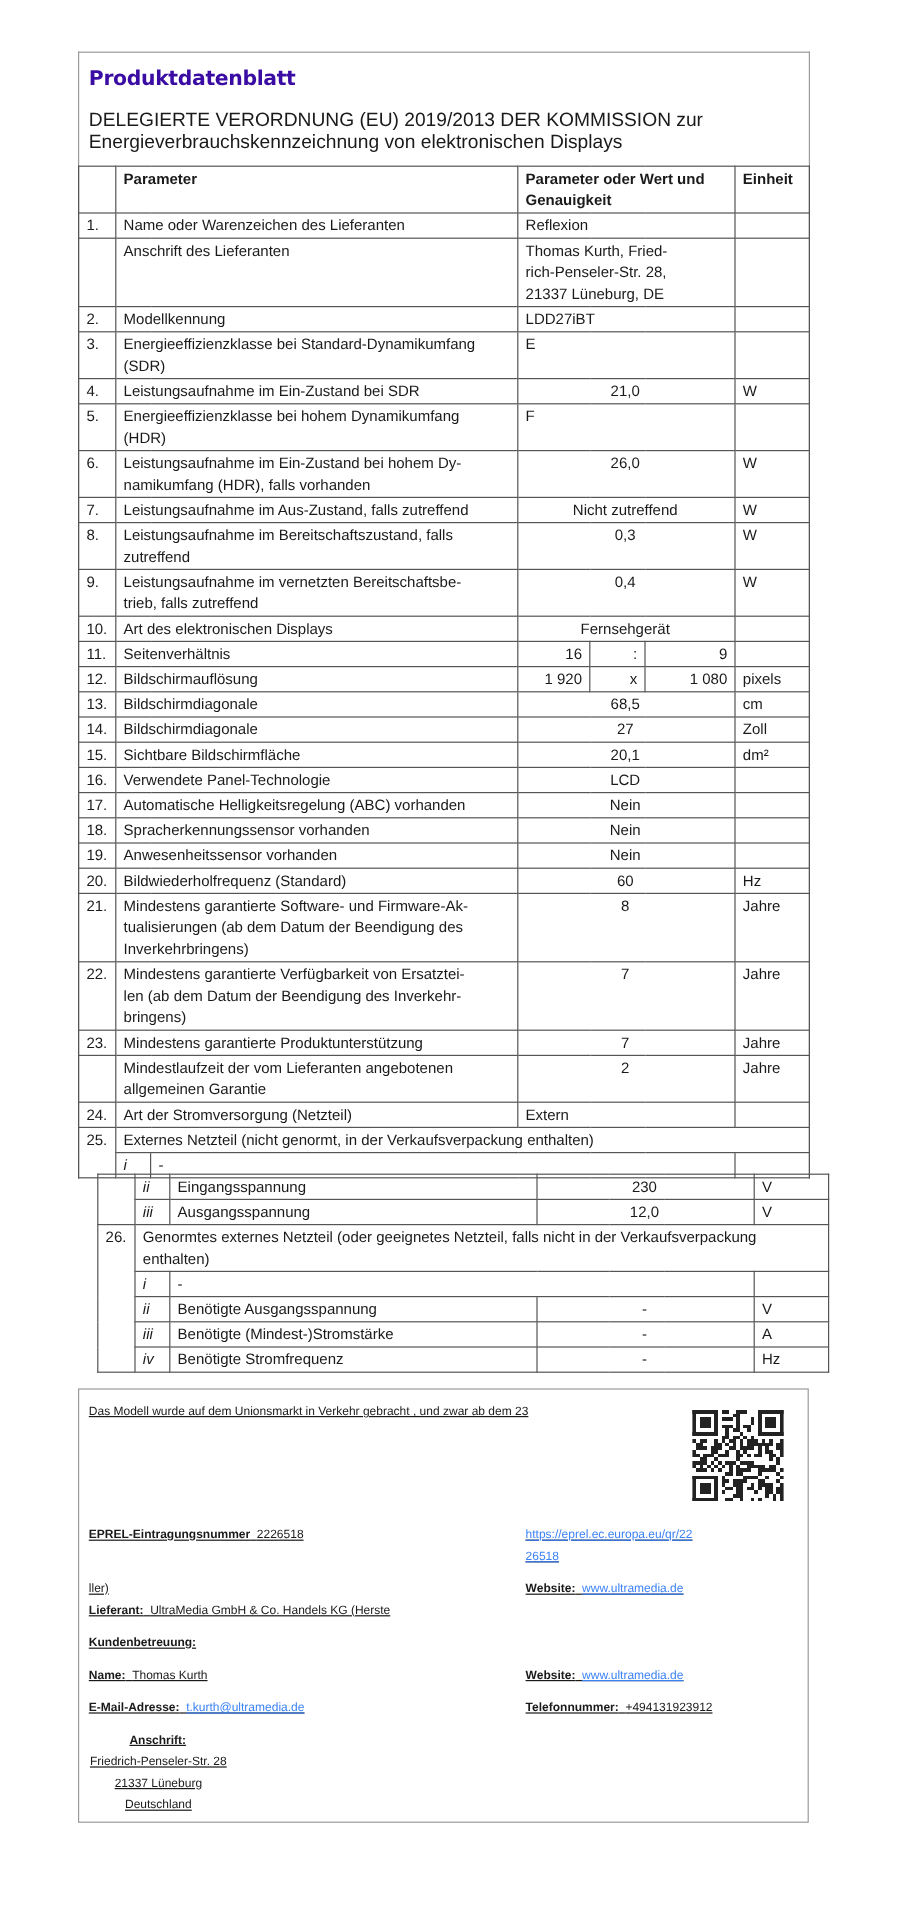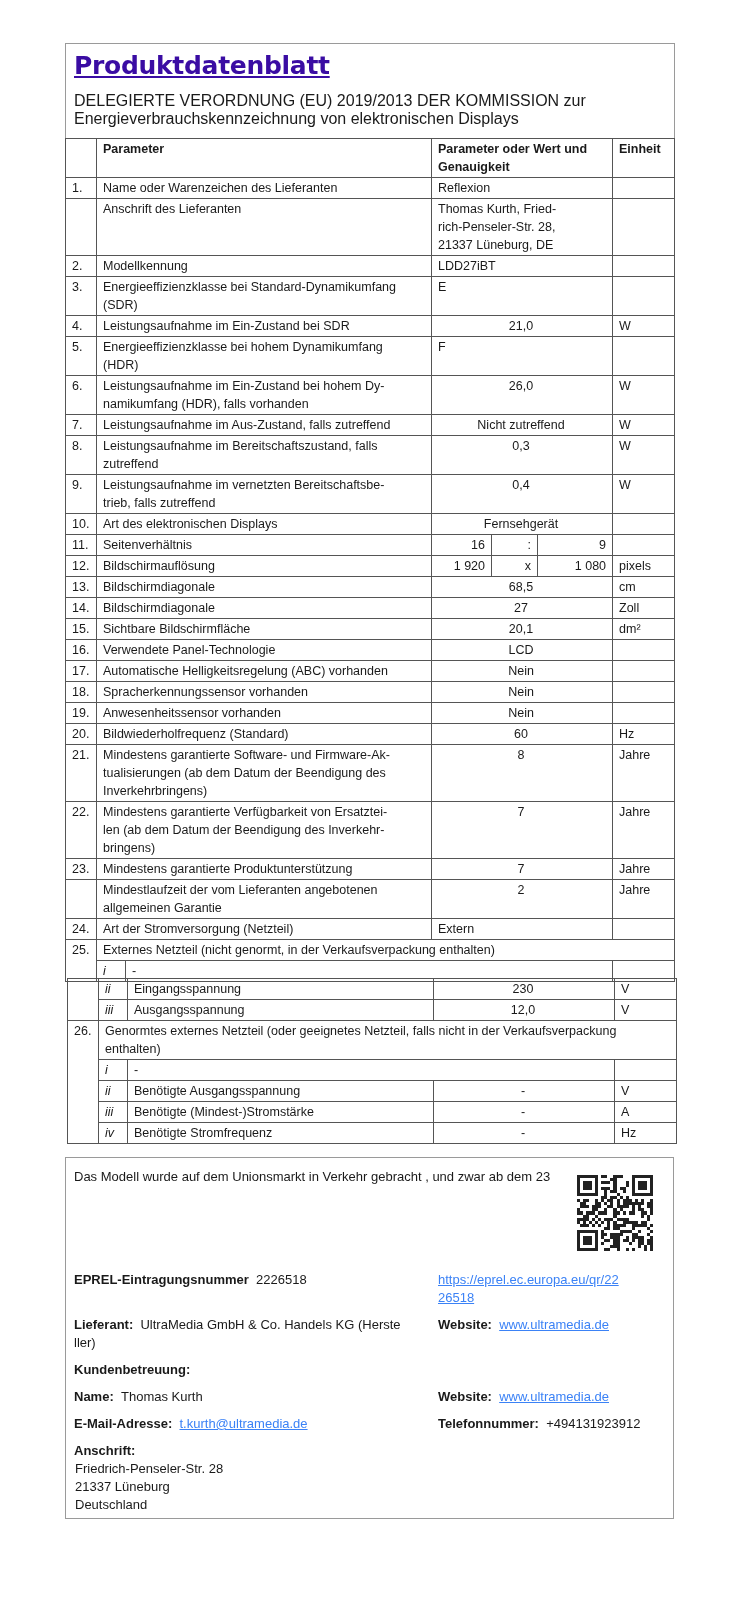--- a/index.html
+++ b/index.html
@@ -1,29 +1,29 @@
 <!DOCTYPE html>
 <html><head>
 <meta charset="utf-8">
 <style>
   html, body { margin: 0; padding: 0; background: #ffffff; }
   body { width: 754px; height: 1600px; position: relative; font-family: "Liberation Sans", sans-serif; color: #1a1a1a; font-size: 13px; }
   .sheet { position: absolute; left: 65px; top: 43px; width: 608px; border: 1px solid #9a9a9a; border-bottom: none; }
-  .title { font-family: "DejaVu Sans", sans-serif; font-weight: bold; font-size: 25px; color: #3a0ca3; padding: 4px 8px 0 8px; letter-spacing: -0.3px; line-height: 36px; text-decoration: underline; }
+  .title { font-family: "DejaVu Sans", sans-serif; font-weight: bold; font-size: 17px; color: #3a0ca3; padding: 4px 8px 0 8px; letter-spacing: -0.3px; line-height: 36px; }
   .subtitle { padding: 8px 8px 10px 8px; font-size: 16px; line-height: 18px; }
   table { border-collapse: collapse; width: 609px; margin-left: -1px; table-layout: fixed; }
   td { border: 1px solid #555; padding: 1px 6px; vertical-align: top; font-size: 12.5px; line-height: 18px; }
   td.num { padding-left: 6px; }
   td.val-r { text-align: center; padding-right: 8px; }
   td.val-c { text-align: right; }
   th { border: 1px solid #555; text-align: left; font-weight: bold; padding: 1px 6px; vertical-align: top; font-size: 12.5px; line-height: 18px; }
   td.roman { font-style: italic; padding-left: 6px; }
   .table2 { position: absolute; left: 65px; width: 608px; }
   .box { position: absolute; left: 65px; top: 1157px; width: 607px; height: 360px; border: 1px solid #9a9a9a; }
-  .box .line { position: absolute; font-size: 13px; line-height: 18px; white-space: nowrap; }
+  .box .line { position: absolute; font-size: 10px; line-height: 18px; white-space: nowrap; text-decoration: underline; }
   .box b { font-weight: bold; }
   .link { color: #3b82f6; text-decoration: underline; }
   .qr { position: absolute; left: 511px; top: 17px; width: 76px; height: 76px; }
 </style>
 </head>
 <body>
 
 <div class="sheet">
   <div class="title">Produktdatenblatt</div>
   <div class="subtitle">
@@ -251,21 +251,21 @@
     <tr>
       <td class="roman">i</td>
       <td colspan="4">-</td>
       <td></td>
     </tr>
   </tbody>
     </table>
 </div>
 
 <div class="table2" style="top:978px;">
-  <table style="width:609px;margin-left:2px;border-radius:22px;">
+  <table style="width:609px;margin-left:16px;border-radius:22px;">
     <colgroup>
       <col style="width:31px">
         <col style="width:29px">
         <col style="width:306px">
         <col style="width:60px">
         <col style="width:46px">
         <col style="width:75px">
         <col style="width:62px">
     </colgroup>
     <tbody>
@@ -557,32 +557,32 @@
       </g>
   </svg>
 
   <div class="line" style="left:8px;top:113px;"><b>EPREL-Eintragungsnummer</b>&nbsp;&nbsp;<span>2226518</span></div>
   <div class="line" style="left:372px;top:113px;">
     <div class="link">https://eprel.ec.europa.eu/qr/22</div>
     <div class="link">26518</div>
   </div>
 
   <div class="line" style="left:8px;top:158px;">
+    <div>ller)</div>
     <div><b>Lieferant:</b>&nbsp;&nbsp;<span>UltraMedia GmbH &amp; Co. Handels KG (Herste</span></div>
-    <div>ller)</div>
   </div>
   <div class="line" style="left:372px;top:158px;"><b>Website:</b>&nbsp;&nbsp;<span class="link">www.ultramedia.de</span></div>
 
   <div class="line" style="left:8px;top:203px;"><b>Kundenbetreuung:</b></div>
 
   <div class="line" style="left:8px;top:230px;"><b>Name:</b>&nbsp;&nbsp;<span>Thomas Kurth</span></div>
   <div class="line" style="left:372px;top:230px;"><b>Website:</b>&nbsp;&nbsp;<span class="link">www.ultramedia.de</span></div>
 
   <div class="line" style="left:8px;top:257px;"><b>E-Mail-Adresse:</b>&nbsp;&nbsp;<span class="link">t.kurth@ultramedia.de</span></div>
   <div class="line" style="left:372px;top:257px;text-align:center;"><b>Telefonnummer:</b>&nbsp;&nbsp;<span>+494131923912</span></div>
 
-  <div class="line" style="left:8px;top:284px;">
+  <div class="line" style="left:8px;top:284px;text-align:center;">
     <b>Anschrift:</b>
     <div style="padding-left:1px">Friedrich-Penseler-Str.  28</div>
     <div style="padding-left:1px">21337 Lüneburg</div>
     <div style="padding-left:1px">Deutschland</div>
   </div>
 </div>
 
 </body></html>

